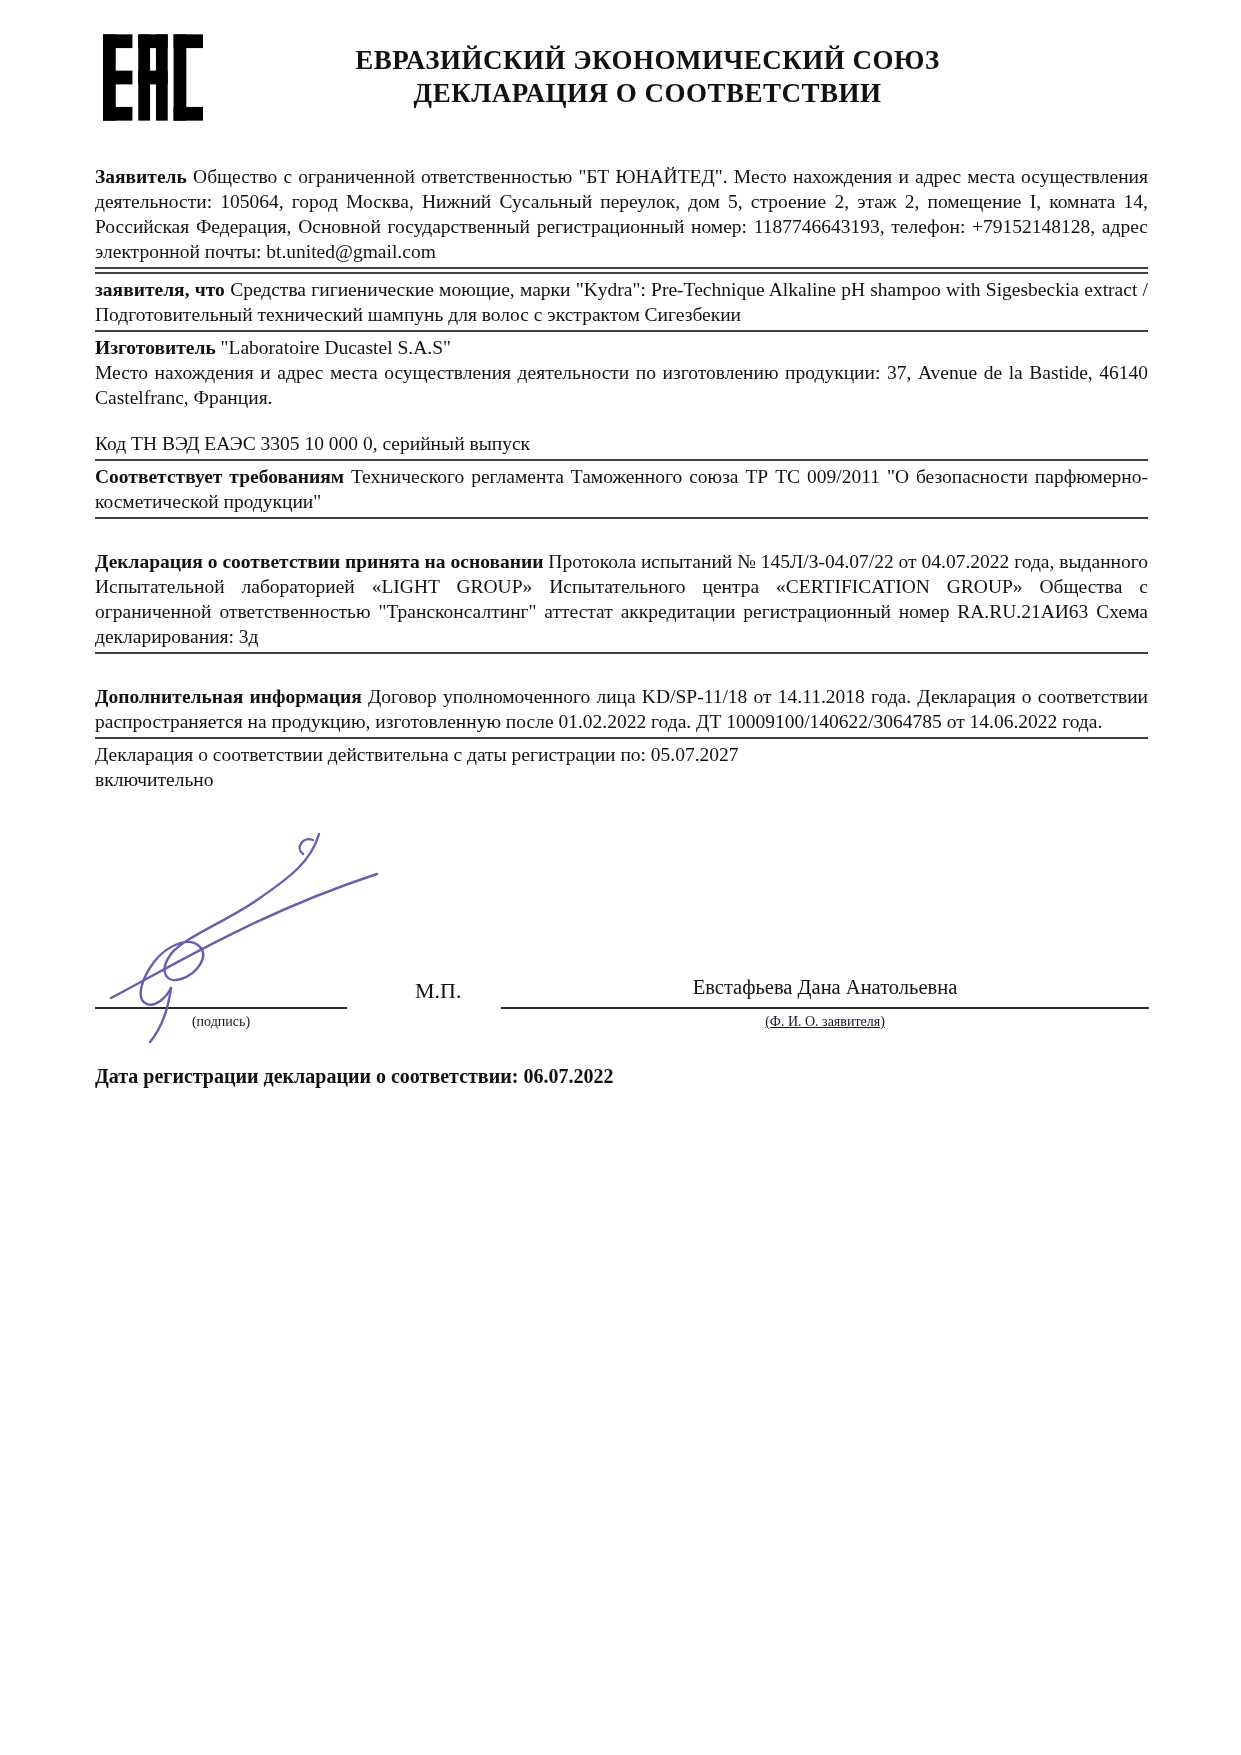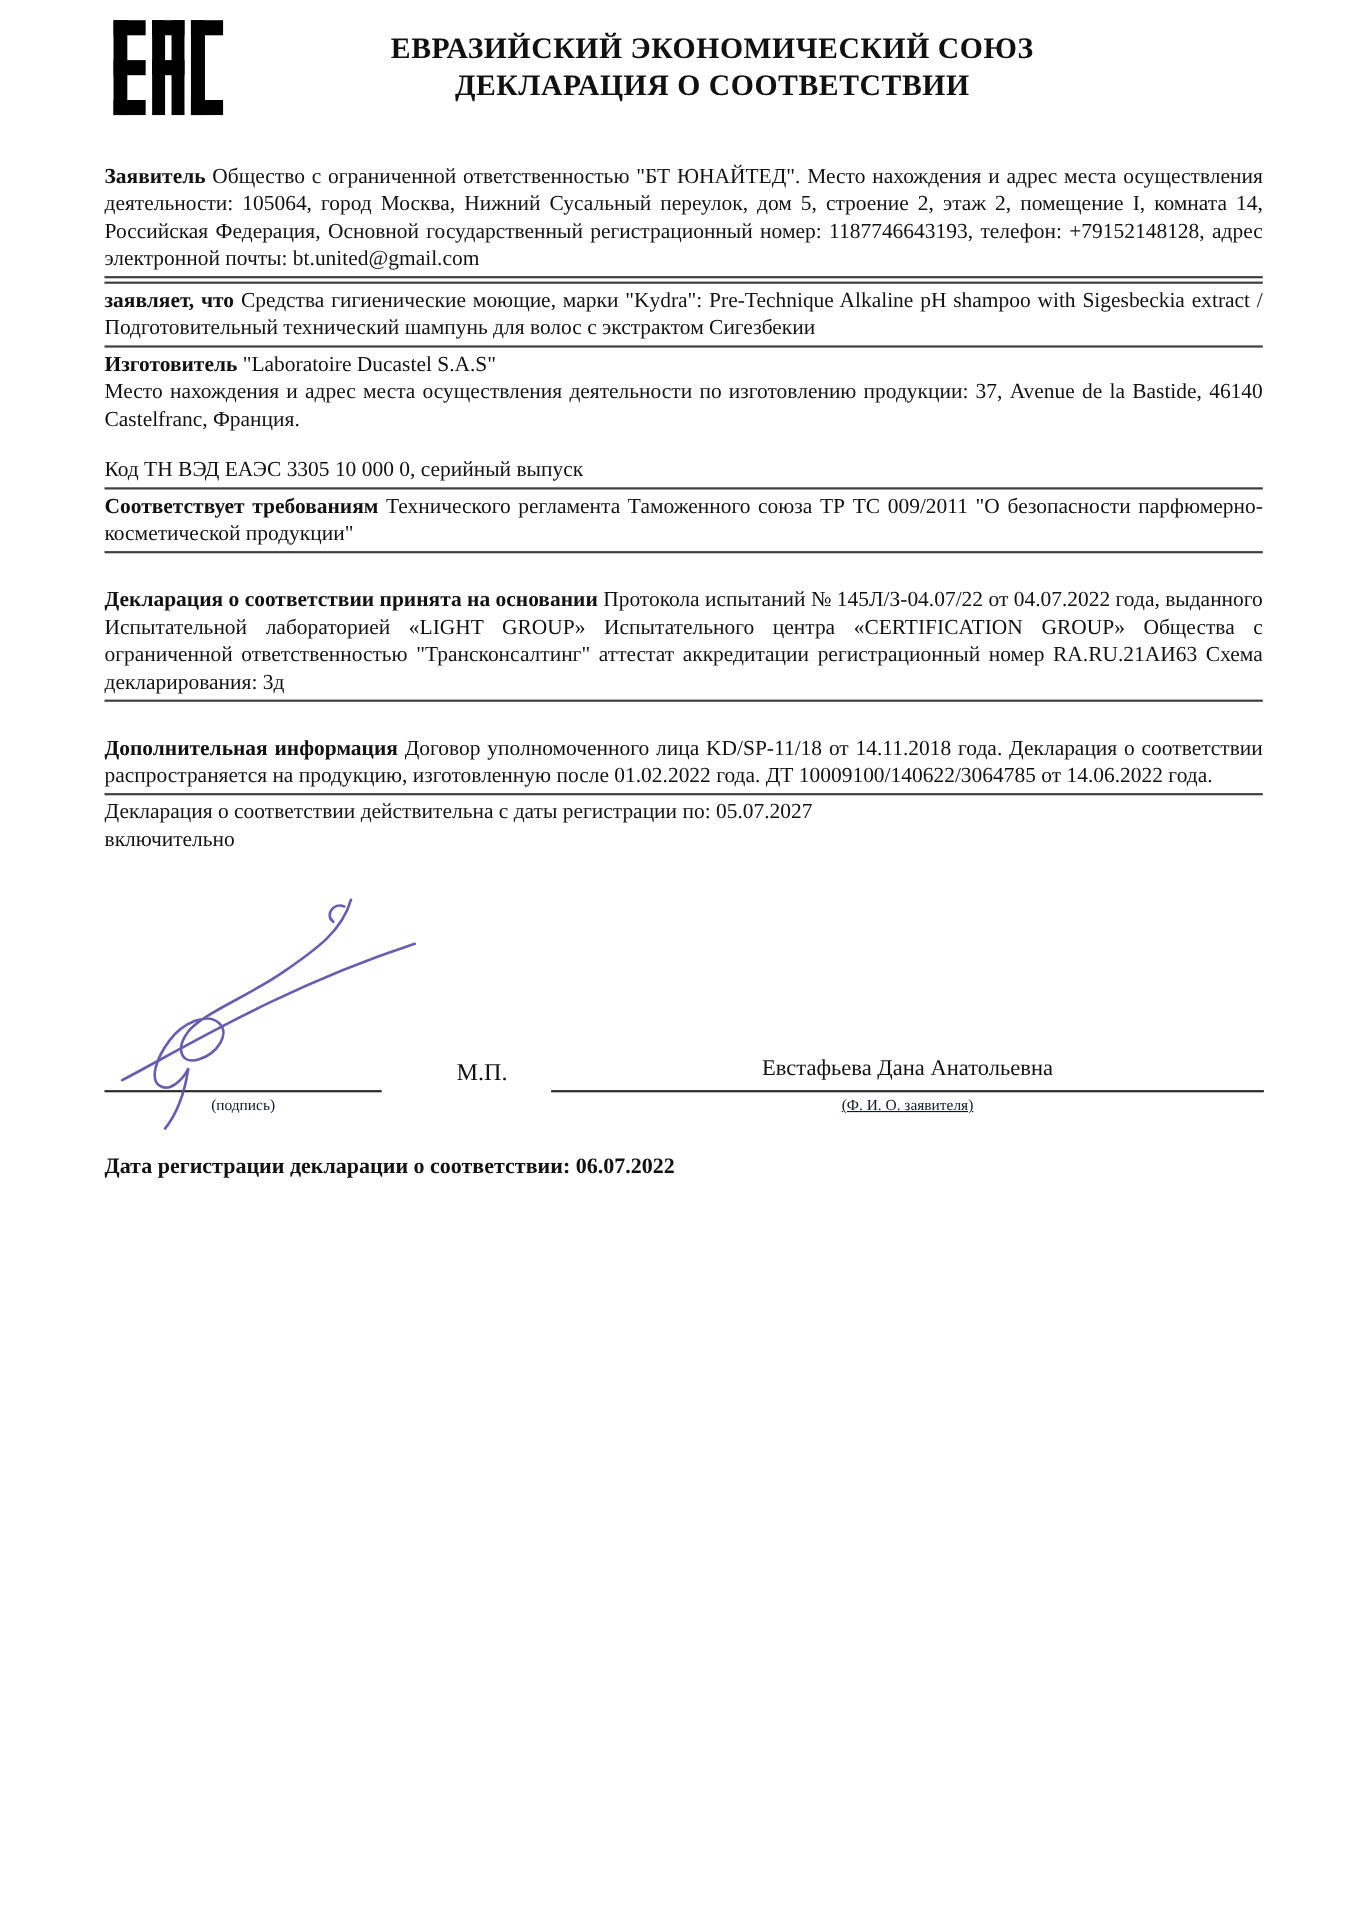--- a/index.html
+++ b/index.html
@@ -3,21 +3,21 @@
 <meta charset="utf-8">
 <style>
   * { box-sizing: border-box; }
   html, body { margin: 0; padding: 0; background: #ffffff; }
   .page {
     position: relative;
     width: 1241px;
     height: 1755px;
     background: #ffffff;
     overflow: hidden;
-    padding: 16px 93px 0 95px;
+    padding: 32px 93px 0 95px;
     font-family: "Liberation Serif", "DejaVu Serif", serif;
     font-size: 19.5px;
     line-height: 25px;
     color: #111;
   }
   
   .doc-header { position: relative; height: 92px; }
   .eac-logo { position: absolute; left: 8px; top: 2px; width: 100px; height: 87px; }
   .doc-title {
     text-align: center;
@@ -108,21 +108,21 @@
       <div>ЕВРАЗИЙСКИЙ ЭКОНОМИЧЕСКИЙ СОЮЗ</div>
       <div>ДЕКЛАРАЦИЯ О СООТВЕТСТВИИ</div>
     </div>
   </div>
 
   <p class="para mt-first"><b>Заявитель</b> <span>Общество с ограниченной ответственностью "БТ ЮНАЙТЕД". Место нахождения и адрес места осуществления деятельности: 105064, город Москва, Нижний Сусальный переулок, дом 5, строение 2, этаж 2, помещение I, комната 14, Российская Федерация, Основной государственный регистрационный номер: 1187746643193, телефон: +79152148128, адрес электронной почты: bt.united@gmail.com</span></p>
   <div class="rule"></div>
 
   <div class="rule"></div>
 
-  <p class="para mt-3"><b>заявляет, что</b> <span>Средства гигиенические моющие, марки "Kydra": Pre-Technique Alkaline pH shampoo with Sigesbeckia extract / Подготовительный технический шампунь для волос с экстрактом Сигезбекии</span></p>
+  <p class="para mt-3"><b>заявителя, что</b> <span>Средства гигиенические моющие, марки "Kydra": Pre-Technique Alkaline pH shampoo with Sigesbeckia extract / Подготовительный технический шампунь для волос с экстрактом Сигезбекии</span></p>
   <div class="rule"></div>
 
   <p class="para mt-3"><b>Изготовитель</b> <span>"Laboratoire Ducastel S.A.S"</span><br>
   <span>Место нахождения и адрес места осуществления деятельности по изготовлению продукции: 37, Avenue de la Bastide, 46140 Castelfranc, Франция.</span></p>
 
   <p class="para mt-21"><span>Код ТН ВЭД ЕАЭС 3305 10 000 0, серийный выпуск</span></p>
   <div class="rule"></div>
 
   <p class="para mt-3"><b>Соответствует требованиям</b> <span>Технического регламента Таможенного союза ТР ТС 009/2011 "О безопасности парфюмерно-косметической продукции"</span></p>
   <div class="rule"></div>

